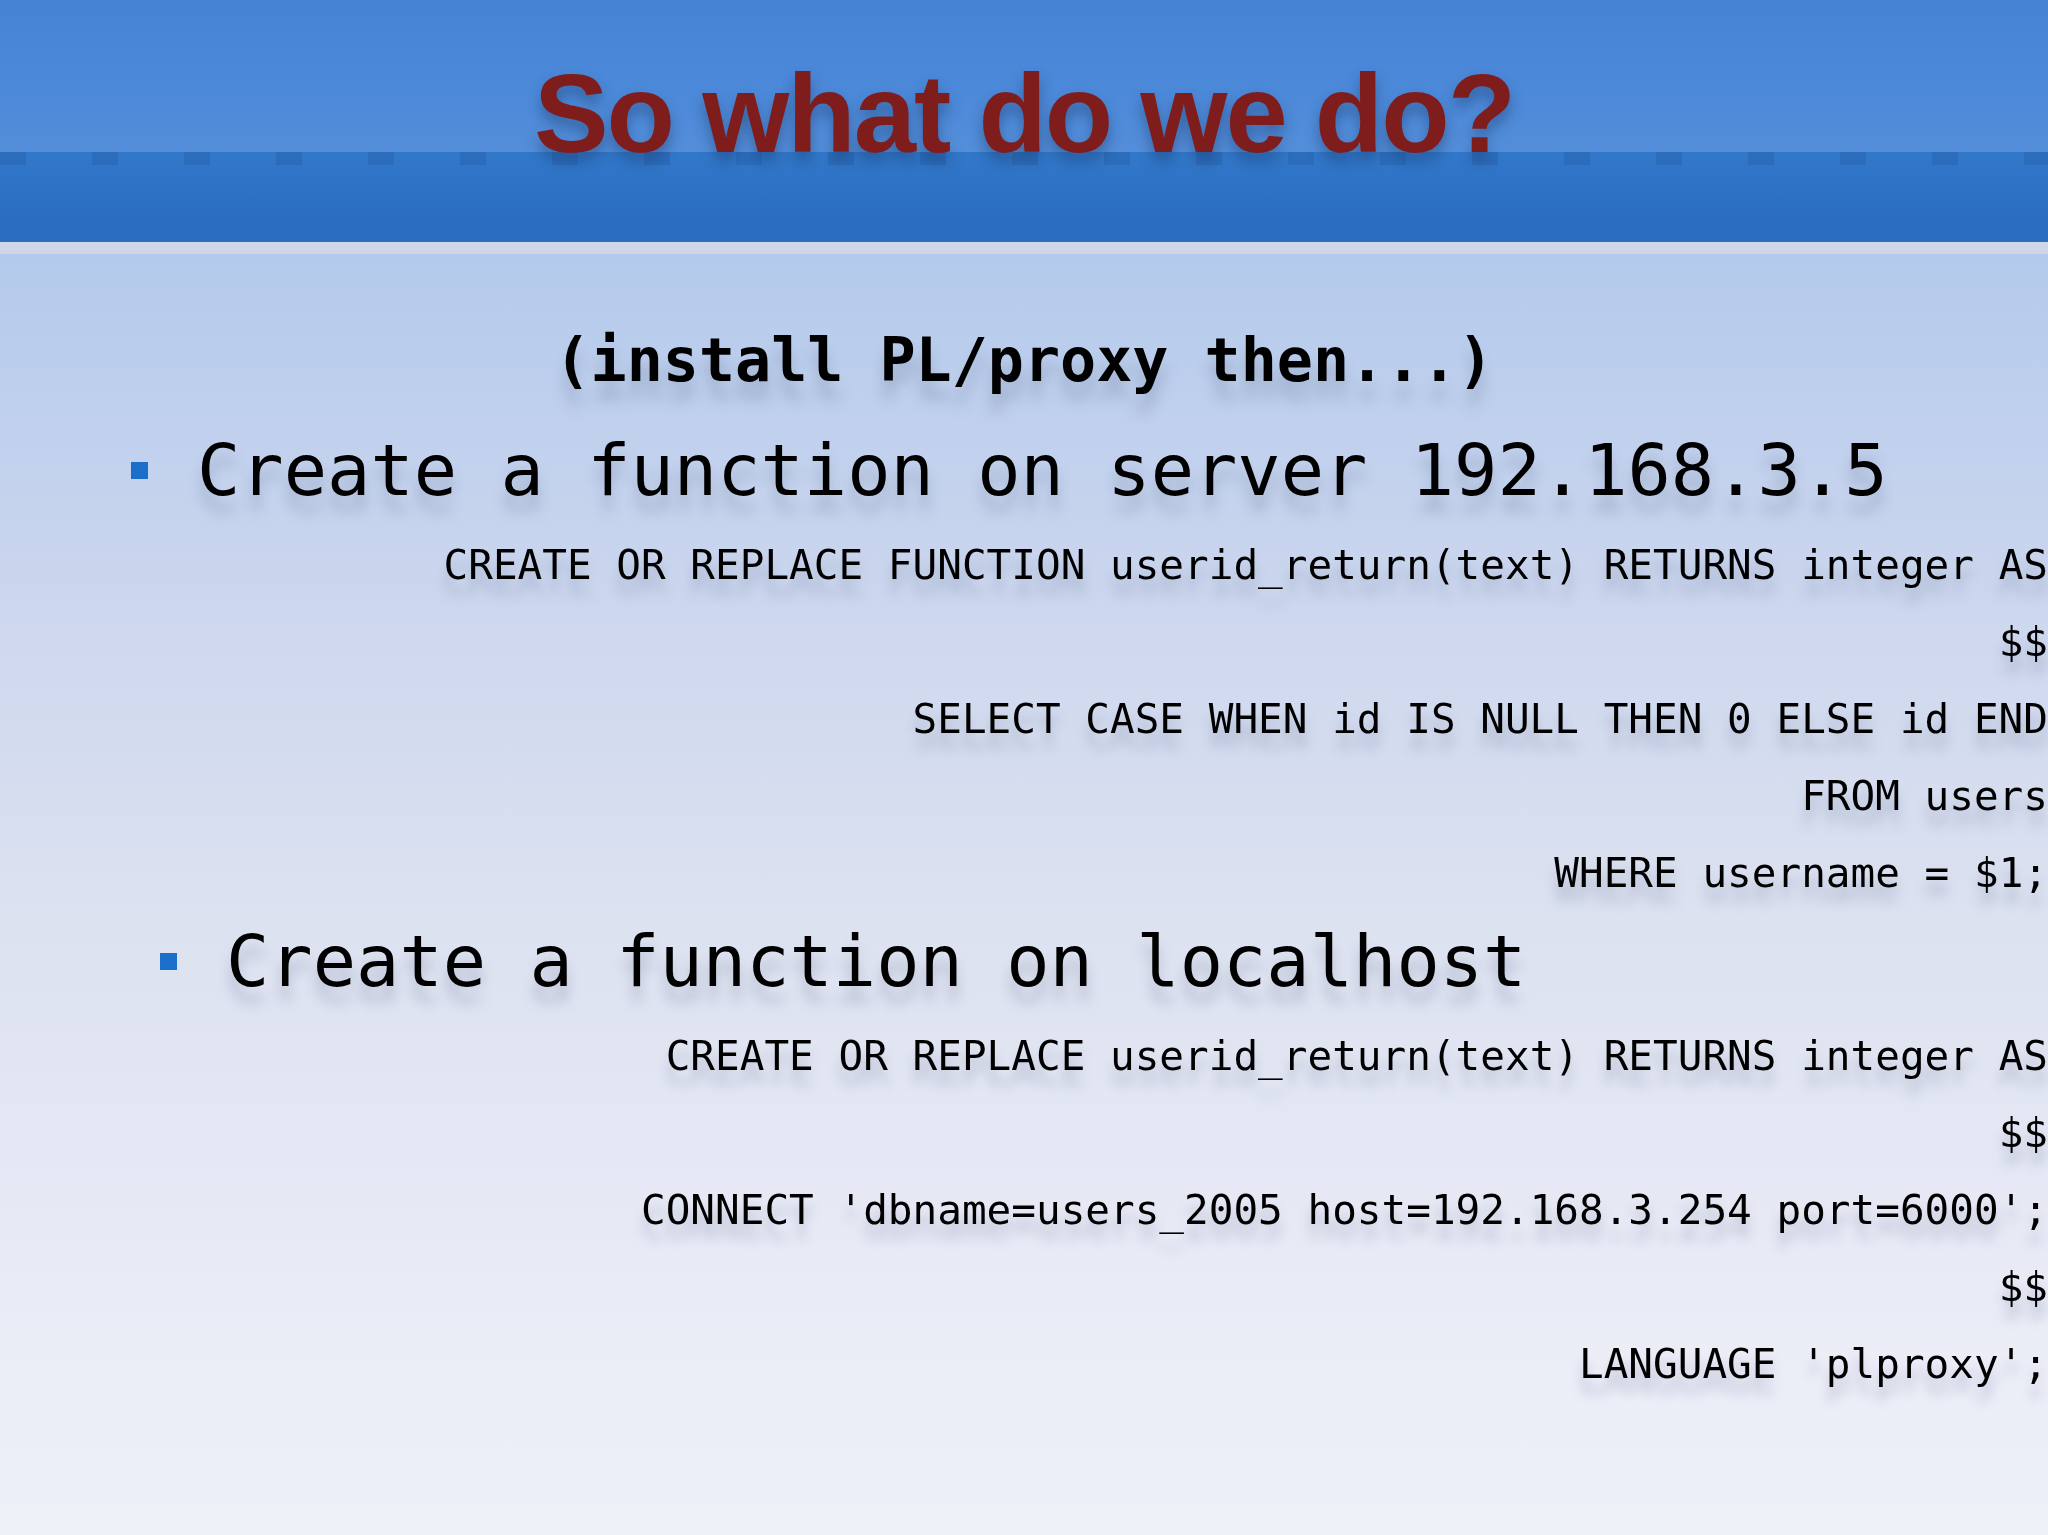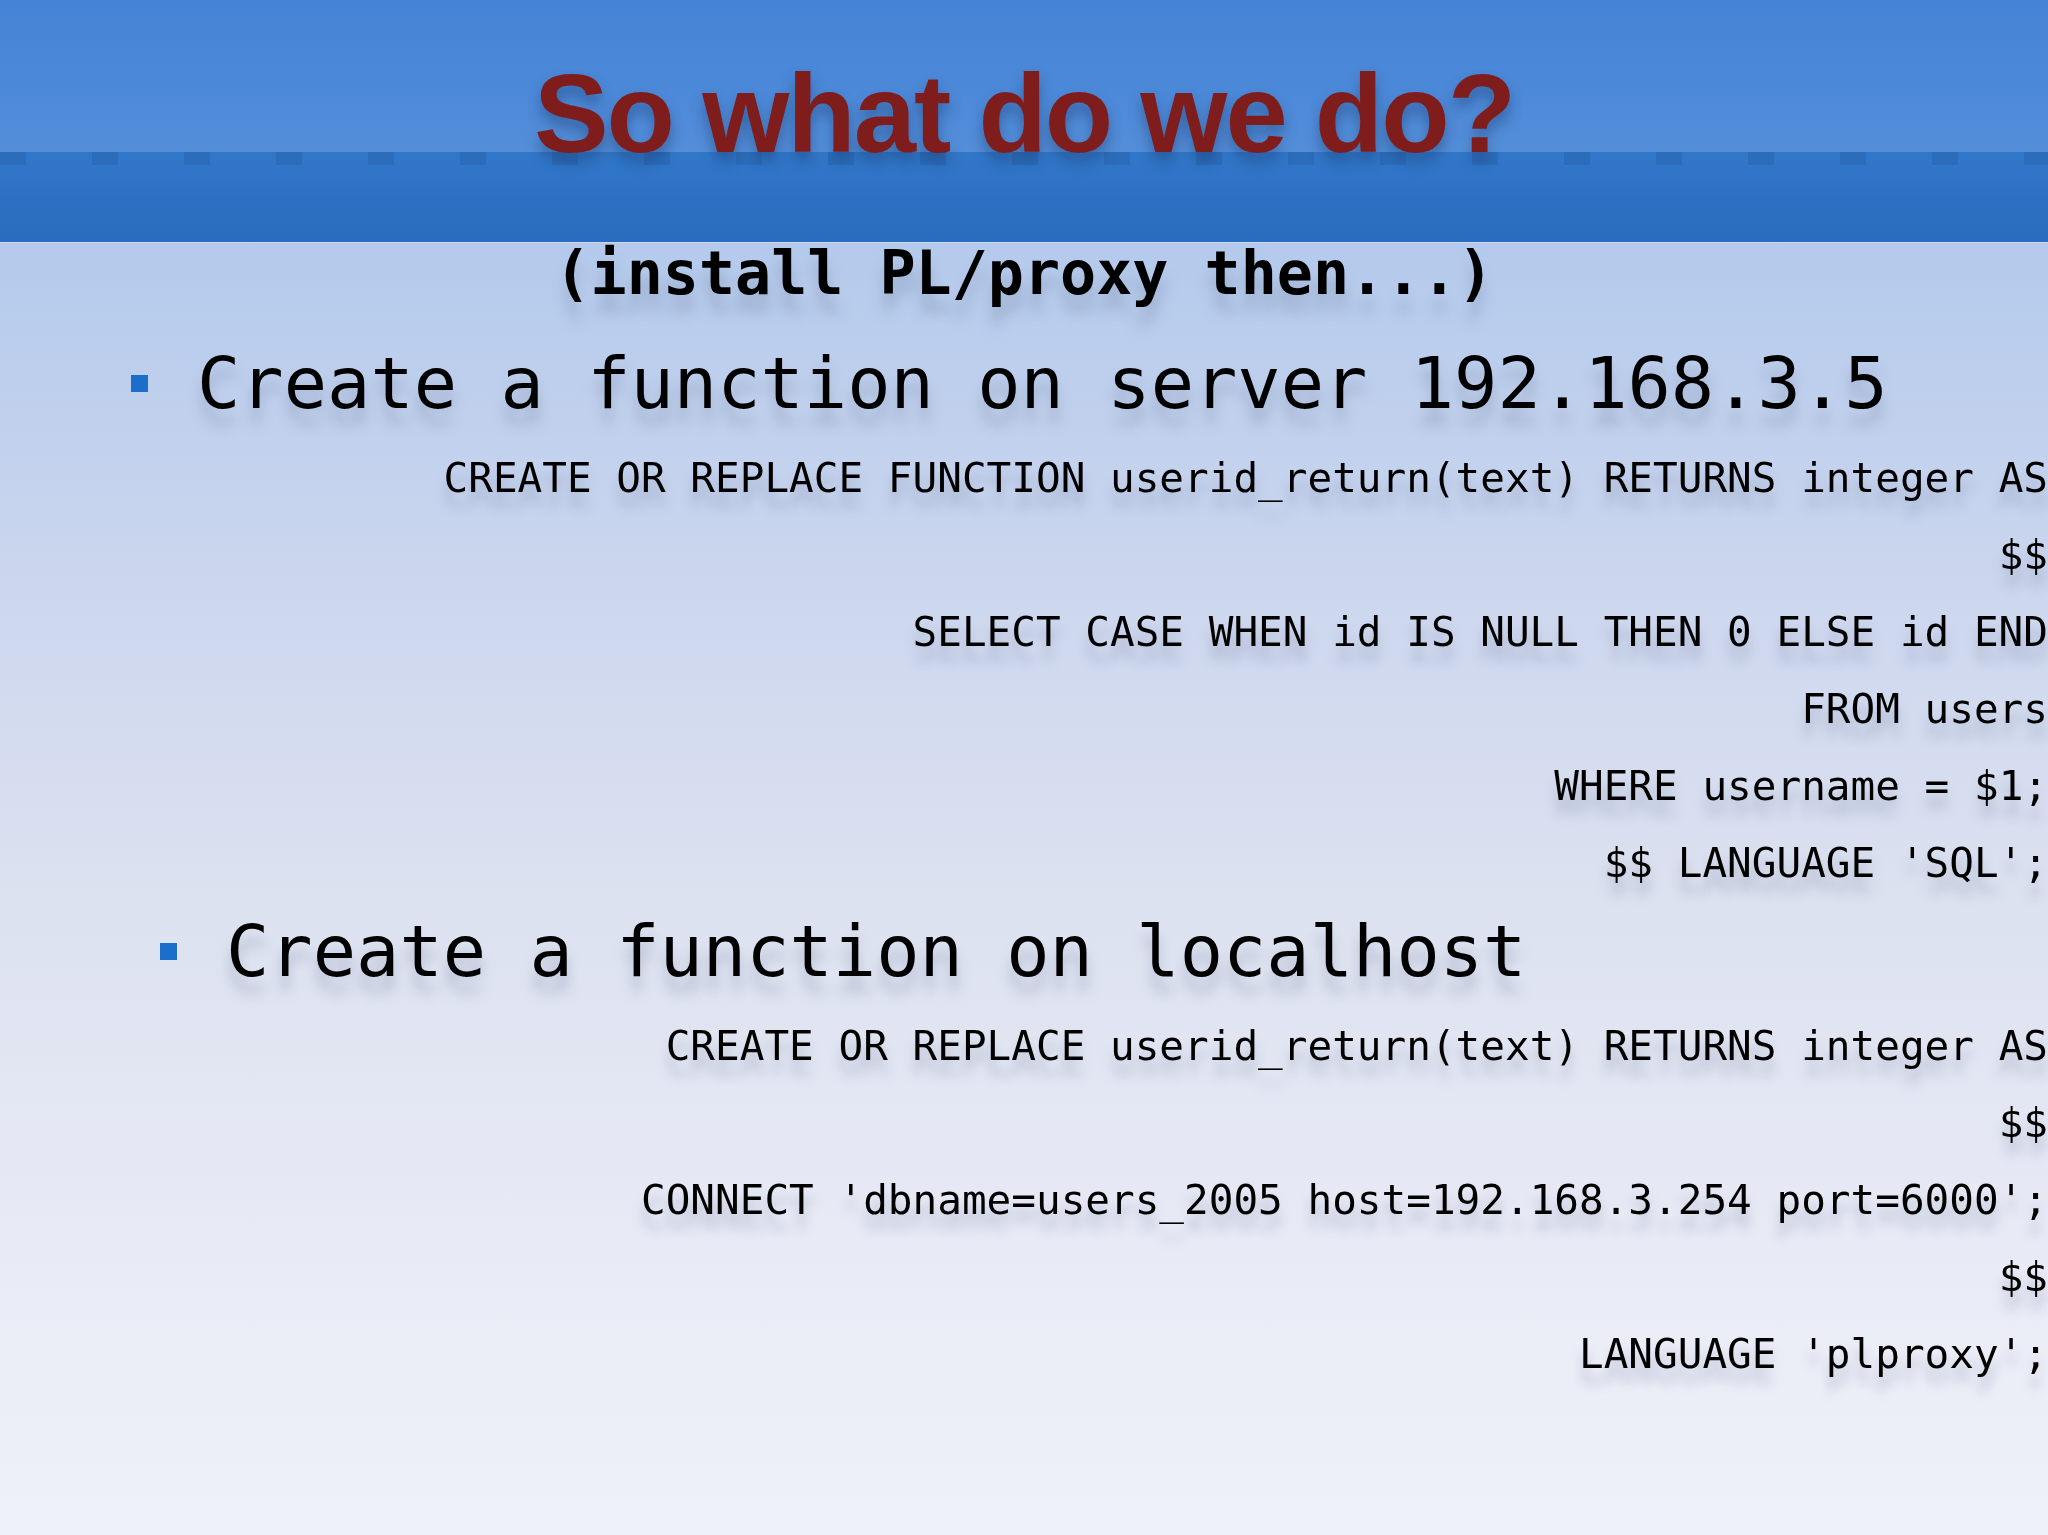--- a/index.html
+++ b/index.html
@@ -61,21 +61,22 @@
     width: 100%;
     height: 1293px;
     background: linear-gradient(180deg,
       #b4caec 0%,
       #cdd7ee 28%,
       #dde2f0 52%,
       #e9ebf6 80%,
       #eff1f9 100%);
   }
   .subtitle {
-    margin: 1px;
+    margin: 12px;
+    padding-top: 76px;
     font-size: 60px;
     line-height: 60px;
     font-weight: bold;
     text-align: center;
     white-space: pre;
     text-shadow: 0 18px 14px rgba(115, 130, 160, 0.40);
   }
   .heading-row {
     display: flex;
     align-items: center;
@@ -133,21 +134,20 @@
       <div class="heading-row first">
         <span class="bullet"></span>
         <h2 class="heading">Create a function on server 192.168.3.5</h2>
       </div>
       <div class="code">
         <div class="code-line">CREATE OR REPLACE FUNCTION userid_return(text) RETURNS integer AS</div>
         <div class="code-line">$$</div>
         <div class="code-line">    SELECT CASE WHEN id IS NULL THEN 0 ELSE id END</div>
         <div class="code-line">        FROM users</div>
         <div class="code-line">    WHERE username = $1;</div>
-        <div class="code-line">$$ LANGUAGE 'SQL';</div>
       </div>
     </section>
 
     <section>
       <div class="heading-row second">
         <span class="bullet"></span>
         <h2 class="heading">Create a function on localhost</h2>
       </div>
       <div class="code">
         <div class="code-line">CREATE OR REPLACE userid_return(text) RETURNS integer AS</div>

